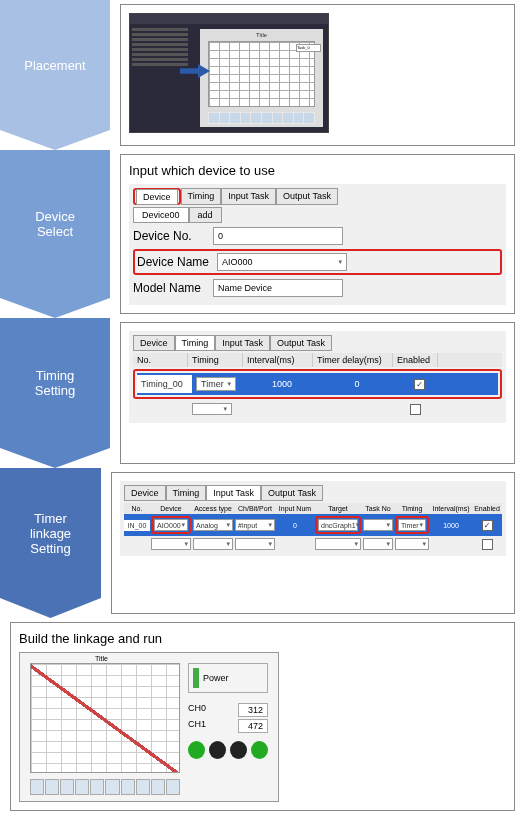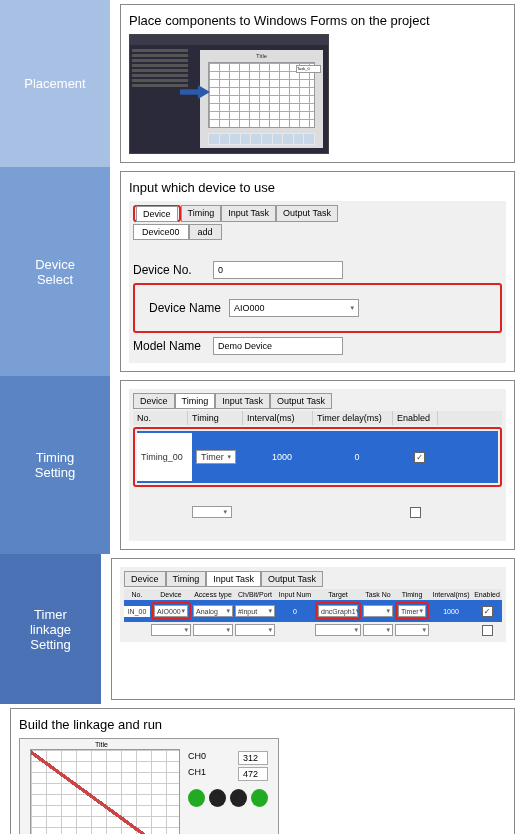--- a/index.html
+++ b/index.html
@@ -1,19 +1,19 @@
 <!DOCTYPE html>
 <html><head>
 <meta charset="utf-8">
 <style>
 * { box-sizing: border-box; margin: 0; padding: 0; }
 body { font-family: Arial, sans-serif; background: #fff; width: 519px; }
 .container { display: flex; flex-direction: column; }
 .step { display: flex; align-items: stretch; min-height: 150px; }
-.arrow-col { width: 110px; display: flex; flex-direction: row; position: relative; }
+.arrow-col { width: 110px; display: flex; flex-direction: column; position: relative; }
 .arrow-body { flex: 1; display: flex; align-items: center; justify-content: center; color: #fff; font-size: 13px; text-align: center; padding: 8px; }
 .arrow-tip { height: 20px; clip-path: polygon(0 0, 100% 0, 50% 100%); }
 .s1 .arrow-body, .s1 .arrow-tip { background: #a8c0e4; }
 .s2 .arrow-body, .s2 .arrow-tip { background: #7a9fd4; }
 .s3 .arrow-body, .s3 .arrow-tip { background: #5a84c4; }
 .s4 .arrow-body, .s4 .arrow-tip { background: #4a72b4; }
 .s5 .arrow-body, .s5 .arrow-tip { background: #3a60a4; }
 .content-col { flex: 1; border: 1px solid #888; margin: 4px 4px 4px 10px; padding: 8px; font-size: 12px; background: #fff; }
 .content-col > .title { margin-bottom: 6px; font-size: 13px; }
 
@@ -28,36 +28,36 @@
 .ide-toolbar { position: absolute; left: 8px; bottom: 3px; right: 8px; height: 12px; background: #e8e8e8; display: flex; gap: 1px; padding: 1px; }
 .ide-btn { flex: 1; background: #c8d8e8; }
 .ide-title { position: absolute; top: 3px; left: 50%; transform: translateX(-50%); font-size: 6px; color: #333; }
 .ide-legend { position: absolute; right: 2px; top: 15px; width: 25px; height: 8px; background: #fff; border: 1px solid #999; font-size: 4px; }
 
 
 .dev-panel { background: #f0f0f0; padding: 4px; font-size: 10px; }
 .tabs { display: flex; gap: 0; margin-bottom: 2px; }
 .tab { padding: 2px 6px; border: 1px solid #999; background: #e8e8e8; font-size: 9px; }
 .tab.active { background: #fff; }
-.subtabs { display: flex; margin-bottom: 21px; }
+.subtabs { display: flex; margin-bottom: 4px; }
 .subtab { padding: 2px 8px; border: 1px solid #999; background: #e8e8e8; font-size: 9px; }
 .subtab.active { background: #fff; }
 .field-row { display: flex; align-items: center; margin: 4px 0; }
 .field-label { width: 80px; font-size: 12px; }
 .field-input { flex: 1; max-width: 130px; padding: 2px 4px; border: 1px solid #999; background: #fff; font-size: 9px; height: 18px; display: flex; align-items: center; justify-content: space-between; }
 .highlight-red { border: 2px solid #d22; border-radius: 3px; padding: 1px; display: inline-block; }
 .highlight-red-row { border: 2px solid #d22; border-radius: 3px; padding: 2px; }
 
 
 .tim-table { width: 100%; font-size: 9px; }
 .tim-header { display: flex; background: #e8e8e8; }
 .tim-header > div { padding: 2px 4px; border-right: 1px solid #ccc; }
 .tim-row { display: flex; align-items: center; }
 .tim-row.sel { background: #2a6ad0; color: #fff; }
-.tim-cell { padding: 19px 4px; display: flex; align-items: center; text-align: right; }
+.tim-cell { padding: 4px 4px; display: flex; align-items: center; text-align: right; }
 .tim-dropdown { background: #fff; color: #333; border: 1px solid #999; padding: 1px 4px; display: flex; justify-content: space-between; align-items: center; min-width: 40px; }
 .chev { font-size: 7px; color: #666; }
 .checkbox { width: 11px; height: 11px; border: 1px solid #666; background: #fff; display: inline-flex; align-items: center; justify-content: center; font-size: 8px; color: #333; }
 
 
 .link-table { font-size: 7px; }
 .link-header { display: flex; background: #e8e8e8; }
 .link-header > div { padding: 2px 2px; text-align: center; }
 .link-row { display: flex; align-items: center; }
 .link-row.sel { background: #2a6ad0; color: #fff; }
@@ -67,38 +67,37 @@
 
 .run-mock { width: 260px; height: 150px; border: 1px solid #999; background: #f4f4f4; padding: 6px; position: relative; }
 .run-chart { position: absolute; left: 10px; top: 10px; width: 150px; height: 110px; background: #fff; border: 1px solid #999; background-image: repeating-linear-gradient(to right, #ccc 0, #ccc 1px, transparent 1px, transparent 15px), repeating-linear-gradient(to bottom, #ccc 0, #ccc 1px, transparent 1px, transparent 11px); }
 .run-chart::after { content: ''; position: absolute; left: 0; bottom: 0; right: 0; top: 0; background: linear-gradient(to top right, transparent 48%, #c44 48%, #c44 50%, transparent 50%); }
 .run-toolbar { position: absolute; left: 10px; bottom: 6px; width: 150px; height: 16px; display: flex; gap: 1px; }
 .run-btn { flex: 1; background: #d8e4f0; border: 1px solid #aaa; }
 .run-right { position: absolute; right: 10px; top: 10px; width: 80px; }
 .power-box { border: 1px solid #aaa; padding: 4px; display: flex; align-items: center; gap: 4px; font-size: 9px; margin-bottom: 10px; }
 .power-bar { width: 6px; height: 20px; background: #4a4; }
 .ch-row { display: flex; justify-content: space-between; font-size: 9px; margin: 2px 0; }
-.ch-val { border: 1px solid #aaa; background: #fff; padding: 1px 4px; min-width: 30px; }
+.ch-val { border: 1px solid #aaa; background: #fff; padding: 1px 4px; min-width: 30px; text-align: right; }
 .leds { display: flex; gap: 4px; margin-top: 8px; }
 .led { width: 18px; height: 18px; border-radius: 50%; }
 .led.g { background: #2a2; }
 .led.k { background: #222; }
 </style>
 </head>
 <body>
 
 <div class="container">
 
   <div class="step s1">
     <div class="arrow-col">
       <div class="arrow-body">Placement</div>
       <div class="arrow-tip"></div>
     </div>
     <div class="content-col">
-      <div class="title">Place components to Windows Forms on the project</div>
       <div class="ide-mock">
         <div class="ide-top"></div>
         <div class="ide-side">
           <div class="ide-side-line"></div>
             <div class="ide-side-line"></div>
             <div class="ide-side-line"></div>
           <div class="ide-side-line"></div>
             <div class="ide-side-line"></div>
             <div class="ide-side-line"></div>
           <div class="ide-side-line"></div>
@@ -147,32 +146,32 @@
           <span class="subtab active">Device00</span>
           <span class="subtab">add</span>
         </div>
         <div class="field-row">
           <div class="field-label">Device No.</div>
           <div class="field-input">
               <span>0</span>
             </div>
         </div>
         <div class="highlight-red-row">
-          <div class="field-row" style="margin:12px">
+          <div class="field-row" style="margin:0">
             <div class="field-label">Device Name</div>
             <div class="field-input">
               <span>AIO000</span>
               <span class="chev">▾</span>
             </div>
           </div>
         </div>
         <div class="field-row">
           <div class="field-label">Model Name</div>
           <div class="field-input">
-              <span>Demo Device</span>
+              <span>Name Device</span>
             </div>
         </div>
       </div>
     </div>
   </div>
 
   <div class="step s3">
     <div class="arrow-col">
       <div class="arrow-body" style="white-space:pre-line">Timing
 Setting</div>
@@ -368,20 +367,24 @@
           <div class="run-btn"></div>
             <div class="run-btn"></div>
           <div class="run-btn"></div>
             <div class="run-btn"></div>
           <div class="run-btn"></div>
             <div class="run-btn"></div>
           <div class="run-btn"></div>
             <div class="run-btn"></div>
         </div>
         <div class="run-right">
+          <div class="power-box">
+            <div class="power-bar"></div>
+            <span>Power</span>
+          </div>
           <div class="ch-row">
             <span>CH0</span>
             <span class="ch-val">312</span>
           </div>
           <div class="ch-row">
             <span>CH1</span>
             <span class="ch-val">472</span>
           </div>
           <div class="leds">
             <div class="led g"></div>

